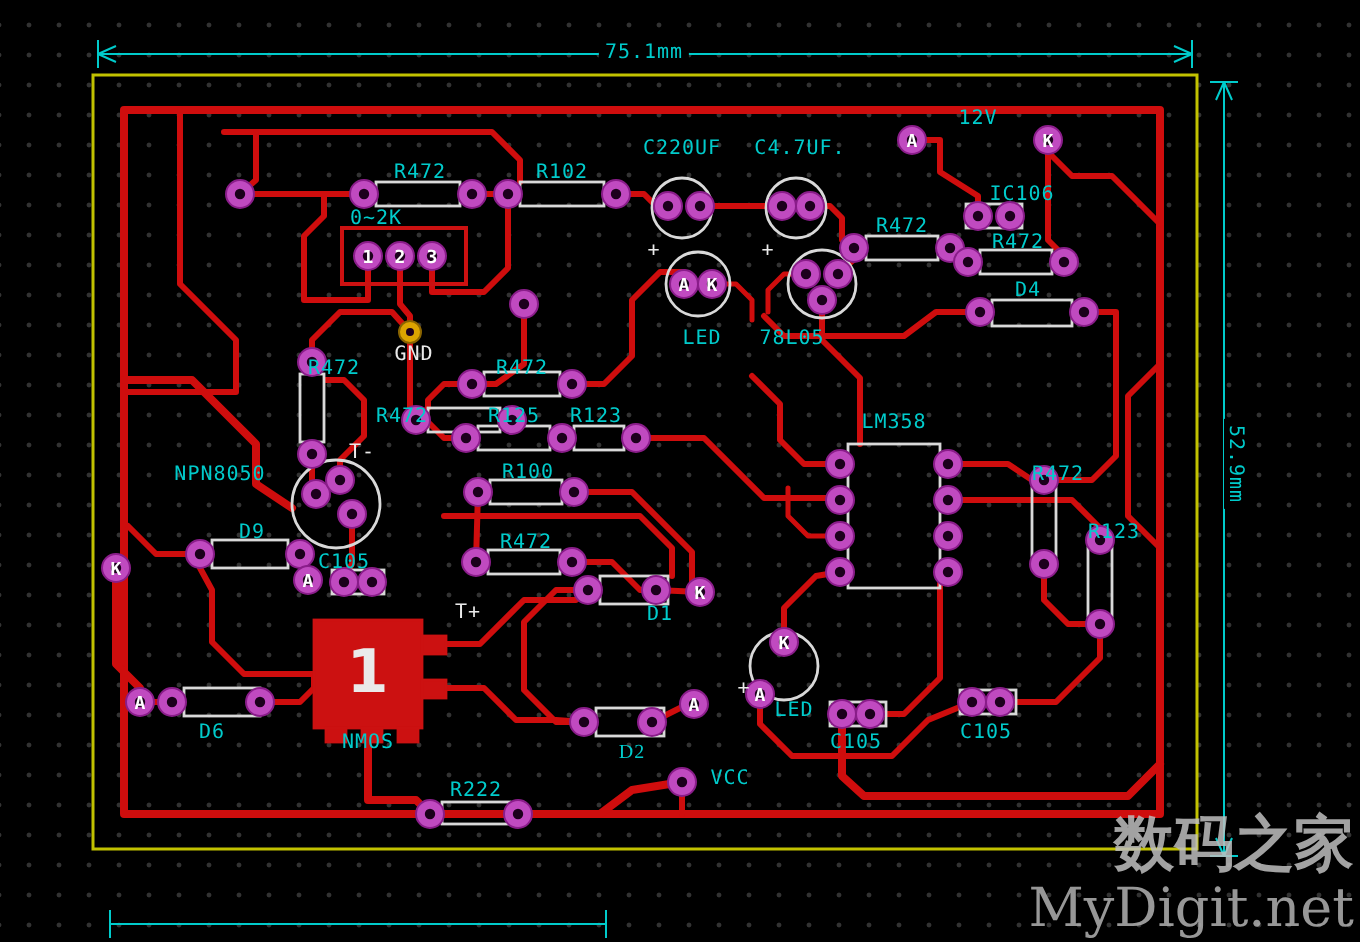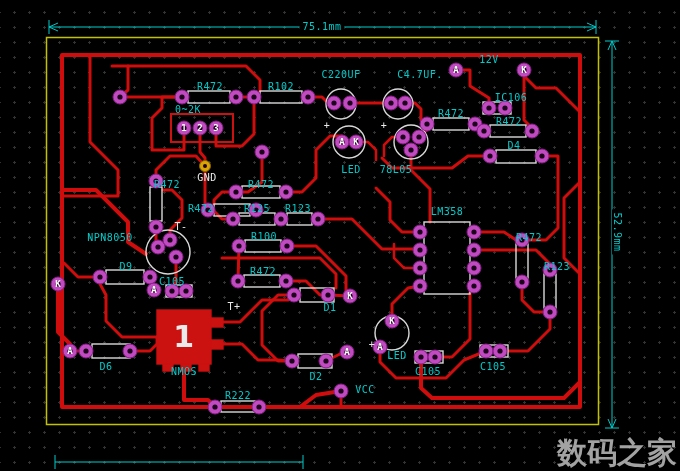--- a/index.html
+++ b/index.html
@@ -316,21 +316,21 @@
       <line x1="55" y1="462" x2="303" y2="462"></line>
       <line x1="55" y1="455" x2="55" y2="469"></line>
       <line x1="303" y1="455" x2="303" y2="469"></line>
     </g>
   </svg>
 
   <div id="labels">
       <span class="lbl bg" style="left: 322px; top: 27px; color: rgb(0, 203, 203); transform: translate(-50%, -50%);">75.1mm</span>
       <span class="lbl bg" style="left: 617px; top: 232px; color: rgb(0, 203, 203); transform: translate(-50%, -50%) rotate(90deg);">52.9mm</span>
       <span class="lbl" style="left: 341px; top: 75px; color: rgb(0, 203, 203); transform: translate(-50%, -50%);">C220UF</span>
-      <span class="lbl" style="left: 420px; top: 75px; color: rgb(0, 203, 203); transform: translate(-50%, -50%); text-align: center;">C4.7UF.</span>
+      <span class="lbl" style="left: 400px; top: 75px; color: rgb(0, 203, 203); transform: translate(-50%, -50%); text-align: center;">C4.7UF.</span>
       <span class="lbl" style="left: 489px; top: 60px; color: rgb(0, 203, 203); transform: translate(-50%, -50%);">12V</span>
       <span class="lbl" style="left: 210px; top: 87px; color: rgb(0, 203, 203); transform: translate(-50%, -50%);">R472</span>
       <span class="lbl" style="left: 281px; top: 87px; color: rgb(0, 203, 203); transform: translate(-50%, -50%);">R102</span>
       <span class="lbl" style="left: 511px; top: 98px; color: rgb(0, 203, 203); transform: translate(-50%, -50%);">IC106</span>
       <span class="lbl" style="left: 188px; top: 110px; color: rgb(0, 203, 203); transform: translate(-50%, -50%);">0~2K</span>
       <span class="lbl" style="left: 451px; top: 114px; color: rgb(0, 203, 203); transform: translate(-50%, -50%);">R472</span>
       <span class="lbl" style="left: 509px; top: 122px; color: rgb(0, 203, 203); transform: translate(-50%, -50%);">R472</span>
       <span class="lbl" style="left: 514px; top: 146px; color: rgb(0, 203, 203); transform: translate(-50%, -50%);">D4</span>
       <span class="lbl" style="left: 351px; top: 170px; color: rgb(0, 203, 203); transform: translate(-50%, -50%);">LED</span>
       <span class="lbl" style="left: 396px; top: 170px; color: rgb(0, 203, 203); transform: translate(-50%, -50%);">78L05</span>
@@ -351,24 +351,25 @@
       <span class="lbl" style="left: 172px; top: 282px; color: rgb(0, 203, 203); transform: translate(-50%, -50%);">C105</span>
       <span class="lbl" style="left: 234px; top: 307px; color: rgb(234, 234, 234); transform: translate(-50%, -50%);">T+</span>
       <span class="lbl" style="left: 318px; top: 308px; color: rgb(0, 203, 203); transform: translate(-50%, -50%); padding-left: 24px;">D1</span>
       <span class="lbl" style="left: 327px; top: 126px; color: rgb(234, 234, 234); transform: translate(-50%, -50%);">+</span>
       <span class="lbl" style="left: 384px; top: 126px; color: rgb(234, 234, 234); transform: translate(-50%, -50%);">+</span>
       <span class="lbl" style="left: 372px; top: 345px; color: rgb(234, 234, 234); transform: translate(-50%, -50%);">+</span>
       <span class="lbl" style="left: 184px; top: 337px; color: rgb(234, 234, 234); font-size: 30px; font-weight: bold; font-family: &quot;DejaVu Sans&quot;, sans-serif; transform: translate(-50%, -50%);">1</span>
       <span class="lbl" style="left: 397px; top: 356px; color: rgb(0, 203, 203); transform: translate(-50%, -50%);">LED</span>
       <span class="lbl" style="left: 106px; top: 367px; color: rgb(0, 203, 203); transform: translate(-50%, -50%);">D6</span>
       <span class="lbl" style="left: 184px; top: 372px; color: rgb(0, 203, 203); transform: translate(-50%, -50%);">NMOS</span>
-      <span class="lbl" style="left: 316px; top: 377px; color: rgb(0, 203, 203); transform: translate(-50%, -50%);">D2</span>
+      <span class="lbl" style="left: 316px; top: 377px; color: rgb(0, 203, 203); transform: translate(-50%, -50%); font-family: Liberation Serif, serif;">D2</span>
       <span class="lbl" style="left: 428px; top: 372px; color: rgb(0, 203, 203); transform: translate(-50%, -50%);">C105</span>
       <span class="lbl" style="left: 493px; top: 367px; color: rgb(0, 203, 203); transform: translate(-50%, -50%);">C105</span>
       <span class="lbl" style="left: 238px; top: 396px; color: rgb(0, 203, 203); transform: translate(-50%, -50%);">R222</span>
       <span class="lbl" style="left: 365px; top: 390px; color: rgb(0, 203, 203); transform: translate(-50%, -50%);">VCC</span>
     </div>
 
   <div class="watermark">
     <div class="wm1">数码之家</div>
+    <div class="wm2">MyDigit.net</div>
   </div>
 
 </div>
 
 </body></html>

